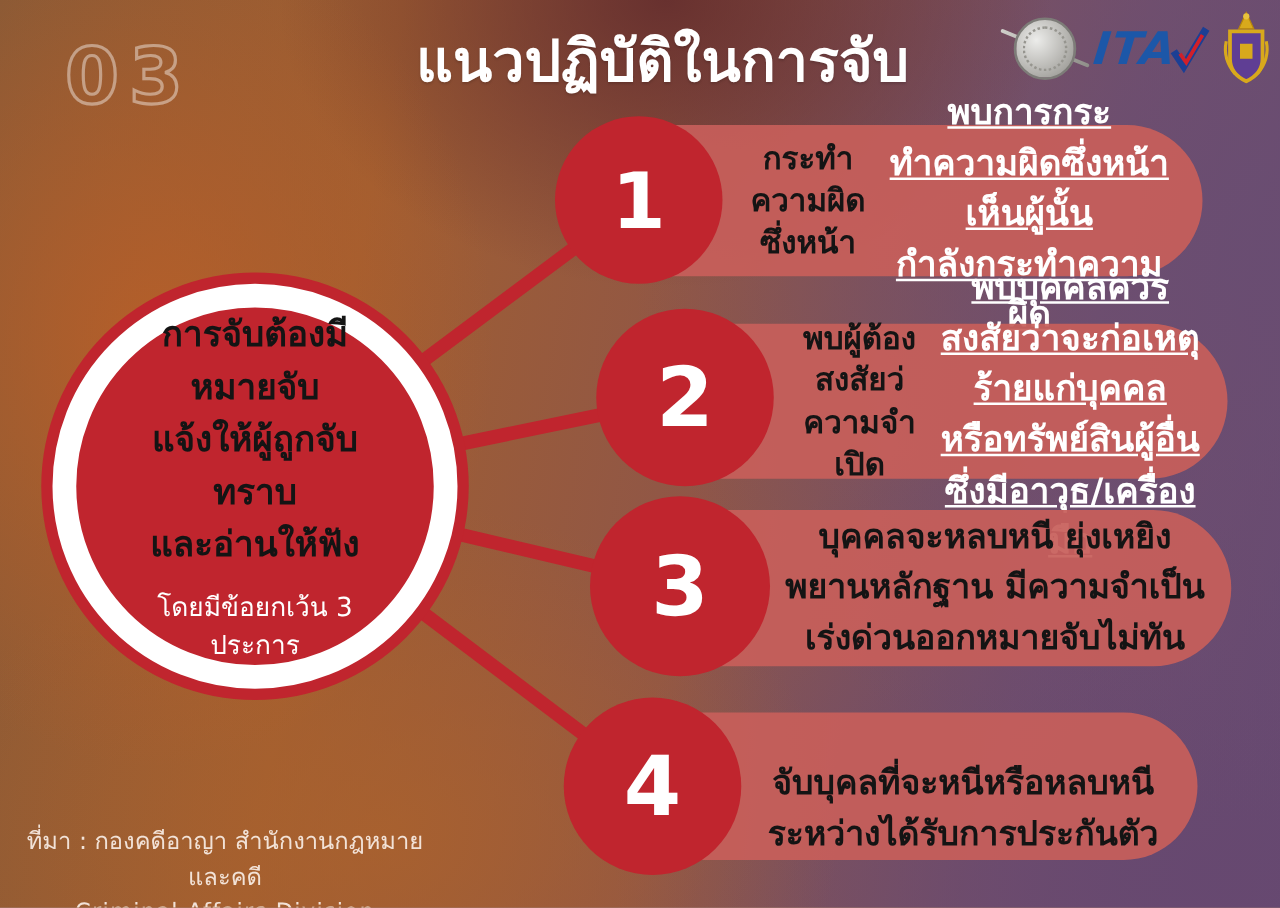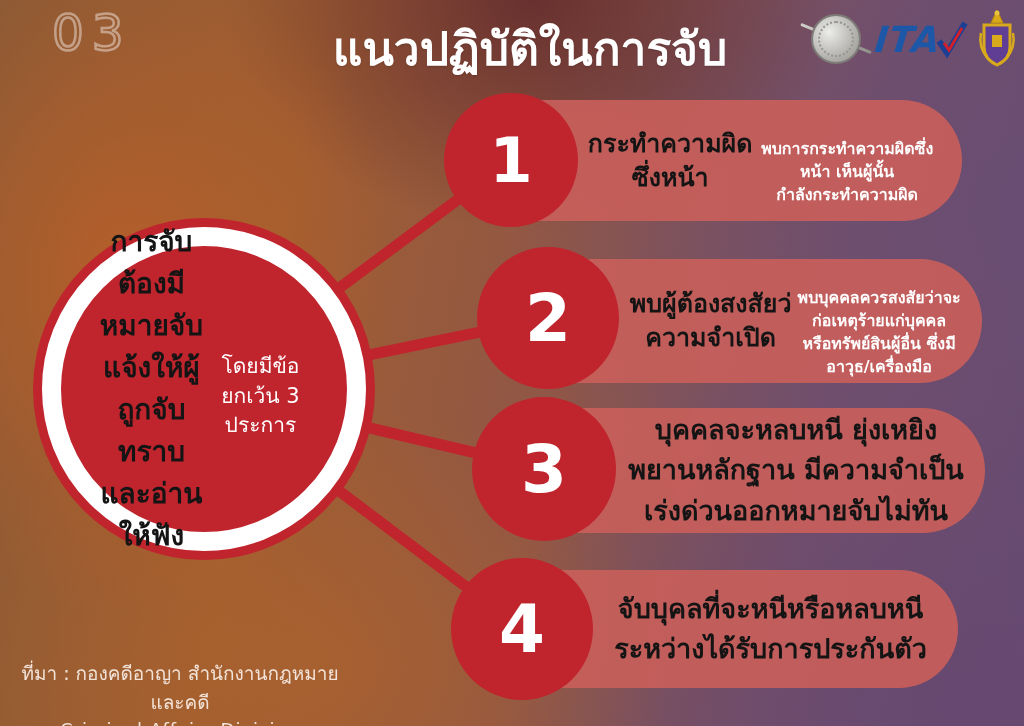--- a/index.html
+++ b/index.html
@@ -18,22 +18,22 @@
       radial-gradient(ellipse 420px 520px at 12% 38%, rgba(186,95,40,0.85), rgba(186,95,40,0) 65%),
       radial-gradient(ellipse 520px 380px at 30% 92%, rgba(172,98,44,0.75), rgba(172,98,44,0) 70%),
       radial-gradient(ellipse 430px 320px at 52% 0%, rgba(96,42,44,0.85), rgba(96,42,44,0) 72%),
       radial-gradient(ellipse 700px 620px at 100% 28%, rgba(105,77,114,0.95), rgba(105,77,114,0) 74%),
       radial-gradient(ellipse 620px 520px at 94% 96%, rgba(102,72,112,0.95), rgba(102,72,112,0) 76%),
       linear-gradient(100deg,#8A5A36 0%,#A05E31 28%,#8F5648 55%,#75506A 80%,#684A72 100%);
   }
 
   
   .badge-03{
-    position:absolute;left:52px;top:4px;
-    font-size:50px;font-weight:400;letter-spacing:8px;
+    position:absolute;left:52px;top:24px;
+    font-size:62px;font-weight:700;letter-spacing:8px;
     color:transparent;-webkit-text-stroke:2.5px rgba(255,255,255,0.42);
   }
   .page-title{
     position:absolute;left:285px;top:12px;width:490px;
     text-align:center;font-size:46px;font-weight:800;color:var(--white);
     text-shadow:0 1px 2px rgba(0,0,0,0.15);
   }
   .logo-row{position:absolute;right:6px;top:8px;display:flex;align-items:center;gap:7px;height:62px;}
   .seal-wrap{position:relative;width:64px;height:58px;}
   .seal-pin{
@@ -64,52 +64,52 @@
   
   .center-circle{
     position:absolute;left:33px;top:218px;width:342px;height:342px;z-index:3;
     border-radius:50%;background:var(--accent-red);
   }
   .center-inner{
     position:absolute;inset:9px;border-radius:50%;
     border:19px solid #fff;background:var(--accent-red);
   }
   .center-content{
-    position:absolute;inset:34px;display:flex;flex-direction:row;
+    position:absolute;inset:34px;display:flex;flex-direction:column;
     align-items:center;justify-content:center;text-align:center;
   }
   .center-heading{font-size:28px;font-weight:800;color:var(--dark-text);line-height:1.5;}
   .center-note{margin-top:15px;font-size:21px;font-weight:500;color:var(--white);line-height:1.4;}
 
   
   .pill{position:absolute;background:rgba(199,95,90,0.93);border-radius:64px;z-index:2;}
   .pill-content{
     position:absolute;top:0;bottom:0;display:flex;flex-direction:row;
     justify-content:center;align-items:center;text-align:center;
   }
   .item-title{font-size:25px;font-weight:800;color:var(--dark-text);line-height:1.35;}
-  .item-desc{margin-top:22px;font-size:16px;font-weight:600;color:var(--white);line-height:1.45;}
+  .item-desc{margin-top:22px;font-size:28px;font-weight:600;color:var(--white);line-height:1.45;text-decoration:underline;}
   .item-bold{font-size:27px;font-weight:800;color:var(--dark-text);line-height:1.5;}
   .num-circle{
     position:absolute;border-radius:50%;background:var(--accent-red);z-index:3;
     display:flex;align-items:center;justify-content:center;
     color:var(--white);font-weight:700;font-size:66px;
   }
   #circle-1{left:444px;top:93px;width:134px;height:134px;font-size:62px;}
   #circle-2{left:477px;top:247px;width:142px;height:142px;}
   #circle-3{left:472px;top:397px;width:144px;height:144px;}
   #circle-4{left:451px;top:558px;width:142px;height:142px;}
   #pill-1{left:478px;top:100px;width:484px;height:121px;}
   #pill-2{left:505px;top:259px;width:477px;height:124px;}
   #pill-3{left:507px;top:408px;width:478px;height:125px;}
   #pill-4{left:477px;top:570px;width:481px;height:118px;}
   #pill-1 .pill-content{left:108px;right:22px;}
   #pill-2 .pill-content{left:122px;right:18px;}
   #pill-3 .pill-content{left:118px;right:18px;}
-  #pill-4 .pill-content{left:124px;right:18px;}
+  #pill-4 .pill-content{left:124px;right:18px;align-items:flex-end;}
 
   
   .footer{
     position:absolute;left:8px;top:659px;width:344px;text-align:center;
     color:rgba(248,238,230,0.92);line-height:1.5;
   }
   .footer-line1{font-size:19px;}
   .footer-line2{font-size:18px;letter-spacing:1px;}
 </style>
 </head>

